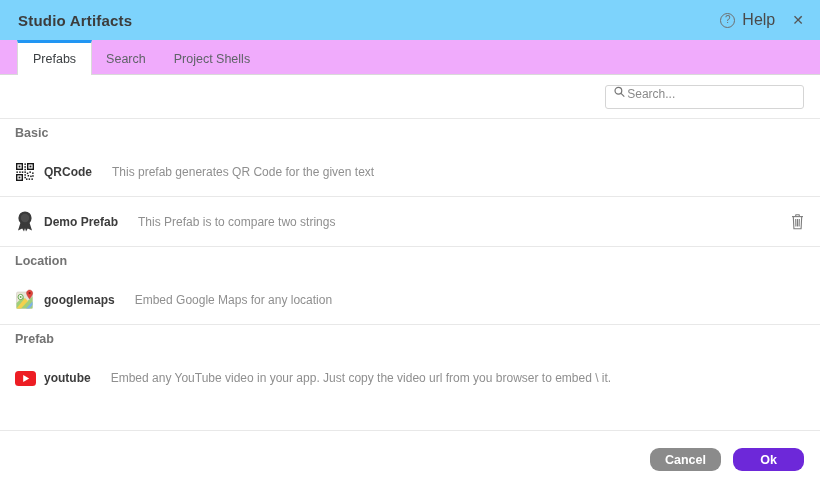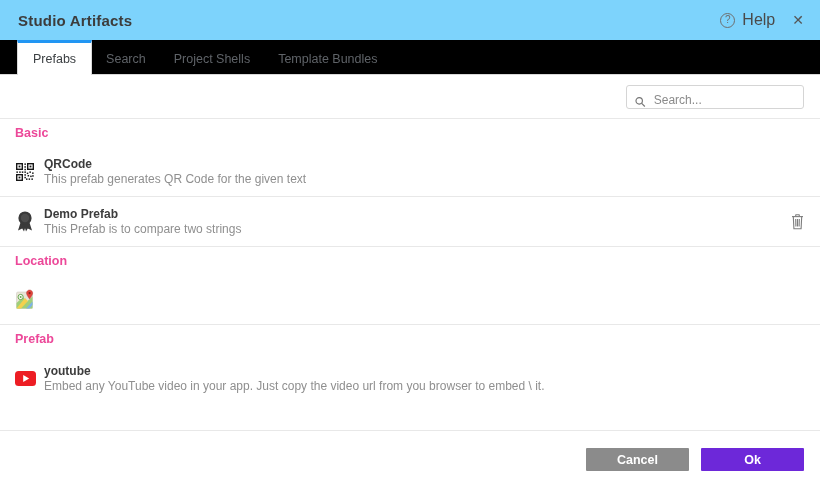--- a/index.html
+++ b/index.html
@@ -22,21 +22,21 @@
   .help-icon {
     width: 15px; height: 15px; border: 1.3px solid #6e6e6e; border-radius: 50%;
     display: flex; align-items: center; justify-content: center;
     font-size: 10px; color: #6e6e6e; line-height: 1;
   }
   .help-label { font-size: 16px; color: #4a4a4a; }
   .close-icon { font-size: 14px; color: #555; cursor: pointer; line-height: 1; }
 
   
   .tabbar {
-    height: 35px; flex: 0 0 35px; background: #000000;
+    height: 35px; flex: 0 0 35px; background: #f0abfc;
     border-bottom: 1px solid #d9d9d9;
     display: flex; align-items: stretch; padding-left: 17px;
   }
   .tab {
     display: flex; align-items: center; padding: 0 14px;
     font-size: 12.5px; color: #5f6368; cursor: pointer;
     border-top: 3px solid transparent;
   }
   .tab.active {
     background: #fff; color: #3c4043;
@@ -45,52 +45,52 @@
     margin-bottom: -1px; padding: 0 15px;
   }
 
   
   .content { flex: 1 1 auto; background: #fff; display: flex; flex-direction: column; }
   .search-row {
     height: 44px; flex: 0 0 44px; display: flex; align-items: center;
     justify-content: flex-end; padding-right: 16px; border-bottom: 1px solid #e8e8e8;
   }
   .search-box {
-    width: 178px; height: 24px; border: 1px solid #d5d5d5; border-radius: 3px;
-    background: #fff; display: flex; align-items: flex-end; padding: 0 8px; gap: 6px;
+    width: 199px; height: 24px; border: 1px solid #d5d5d5; border-radius: 3px;
+    background: #fff; display: flex; align-items: flex-start; padding: 0 8px; 
   }
   .search-box input {
     border: none; outline: none; width: 100%; font-size: 12px;
     font-family: "Liberation Sans", sans-serif; color: #333; background: transparent;
   }
   .search-box input::placeholder { color: #8a8a8a; }
 
   .section-header {
     height: 28px; display: flex; align-items: center; padding: 0 15px;
-    font-size: 12.5px; font-weight: bold; color: #ec4899;
+    font-size: 12.5px; font-weight: bold; color: #737373;
   }
   .item {
     height: 50px; display: flex; align-items: center;
     padding: 0 16px 0 14px; border-bottom: 1px solid #e8e8e8; cursor: pointer;
   }
   .item.no-border { border-bottom: none; }
   .item .icon-cell { width: 22px; display: flex; justify-content: center; margin-right: 8px; flex: 0 0 22px; }
-  .item-text { display: flex; flex-direction: column; gap: 1px; }
+  .item-text { display: flex; flex-direction: row; gap: 20px; }
   .item-name { font-size: 12px; font-weight: bold; color: #3c3c3c; }
   .item-desc { font-size: 12px; color: #8f8f8f; }
   .trash { margin-left: auto; cursor: pointer; display: flex; align-items: center; }
 
   
   .footer {
     height: 58px; flex: 0 0 58px; border-top: 1px solid #e8e8e8;
     display: flex; align-items: center; justify-content: flex-end;
     gap: 12px; padding-right: 16px; background: #fff;
   }
   .btn {
-    width: 103px; height: 23px; border: none; border-radius: 1px;
+    width: 71px; height: 23px; border: none; border-radius: 9px;
     font-family: "Liberation Sans", sans-serif; font-size: 12.5px; font-weight: bold;
     color: #fff; cursor: pointer; display: flex; align-items: center; justify-content: center;
   }
   .btn-cancel { background: #8b8b8b; }
   .btn-ok { background: #6d28d9; }
 </style>
 </head>
 <body>
 
 <div class="dialog">
@@ -103,21 +103,20 @@
         <span class="help-label">Help</span>
       </div>
       <span class="close-icon">✕</span>
     </div>
   </div>
 
   <div class="tabbar">
     <div class="tab active">Prefabs</div>
     <div class="tab">Search</div>
     <div class="tab">Project Shells</div>
-    <div class="tab">Template Bundles</div>
   </div>
 
   <div class="content">
 
     <div class="search-row">
       <div class="search-box">
         <svg width="12" height="12" viewBox="0 0 12 12">
           <circle cx="4.7" cy="4.7" r="3.6" fill="none" stroke="#757575" stroke-width="1.3"></circle>
           <line x1="7.5" y1="7.5" x2="11" y2="11" stroke="#757575" stroke-width="1.3"></line>
         </svg>
@@ -205,20 +204,24 @@
           <rect x="0.5" y="3" width="16" height="16.5" rx="1.5" fill="#e9e5d8" stroke="#c9c5b8" stroke-width="0.5"></rect>
           <path d="M0.5 14 L7 8 L11 12.5 L16.5 7.5 L16.5 19.5 L0.5 19.5 Z" fill="#9fcf7a"></path>
           <path d="M0.5 19.5 L9 9 L12 12 L5 19.5 Z" fill="#f3d14e"></path>
           <path d="M10 19.5 L16.5 12.5 L16.5 16 L13.5 19.5 Z" fill="#7db3e8"></path>
           <circle cx="4.6" cy="8" r="2.6" fill="#ffffff" stroke="#69a84f" stroke-width="1"></circle>
           <circle cx="4.6" cy="8" r="1" fill="#69a84f"></circle>
           <path d="M13.6 1 C11.8 1 10.5 2.4 10.5 4.1 C10.5 6.3 13.6 10 13.6 10 C13.6 10 16.7 6.3 16.7 4.1 C16.7 2.4 15.4 1 13.6 1 Z" fill="#e2443b" stroke="#a8322c" stroke-width="0.4"></path>
           <circle cx="13.6" cy="4.1" r="1.1" fill="#7e241f"></circle>
         </svg>
       </span>
+      <div class="item-text">
+        <div class="item-name">googlemaps</div>
+        <div class="item-desc">Embed Google Maps for any location</div>
+      </div>
     </div>
 
     <div class="section-header">Prefab</div>
 
     <div class="item no-border">
       <span class="icon-cell">
         <svg width="21" height="15" viewBox="0 0 21 15">
           <rect x="0" y="0" width="21" height="15" rx="3.5" fill="#ed1d24"></rect>
           <polygon points="8.2,4 14.2,7.5 8.2,11" fill="#ffffff"></polygon>
         </svg>

